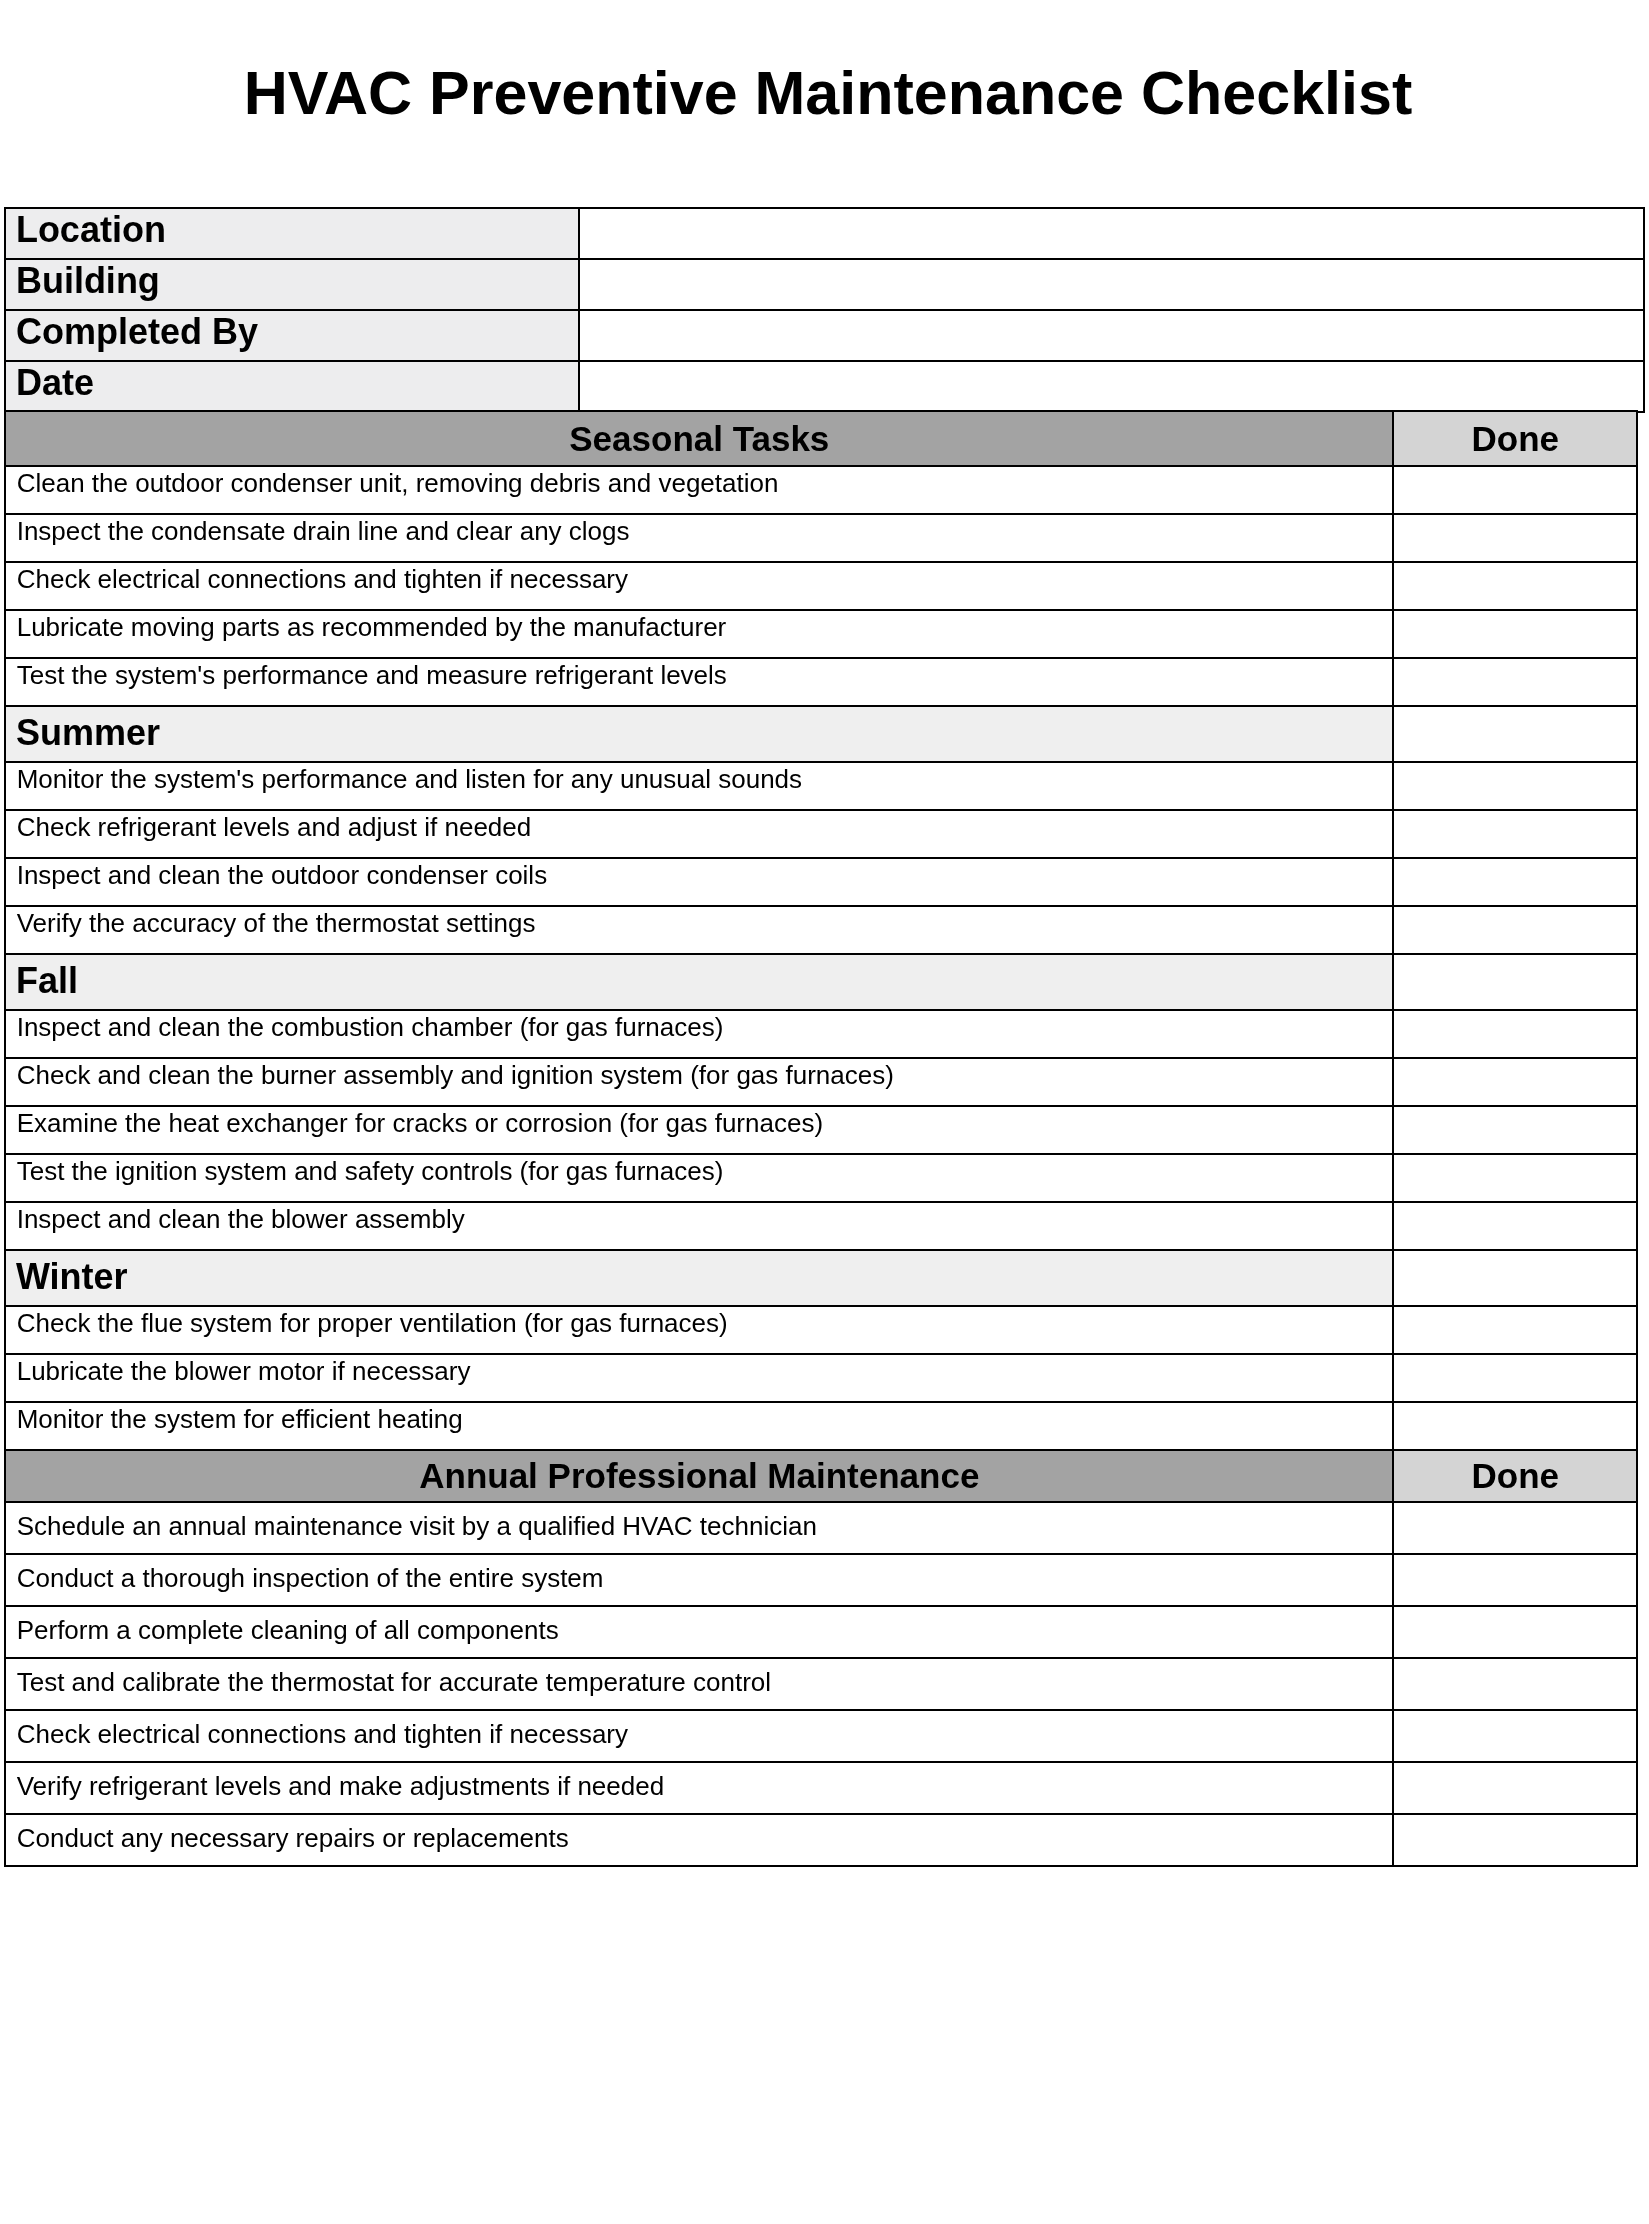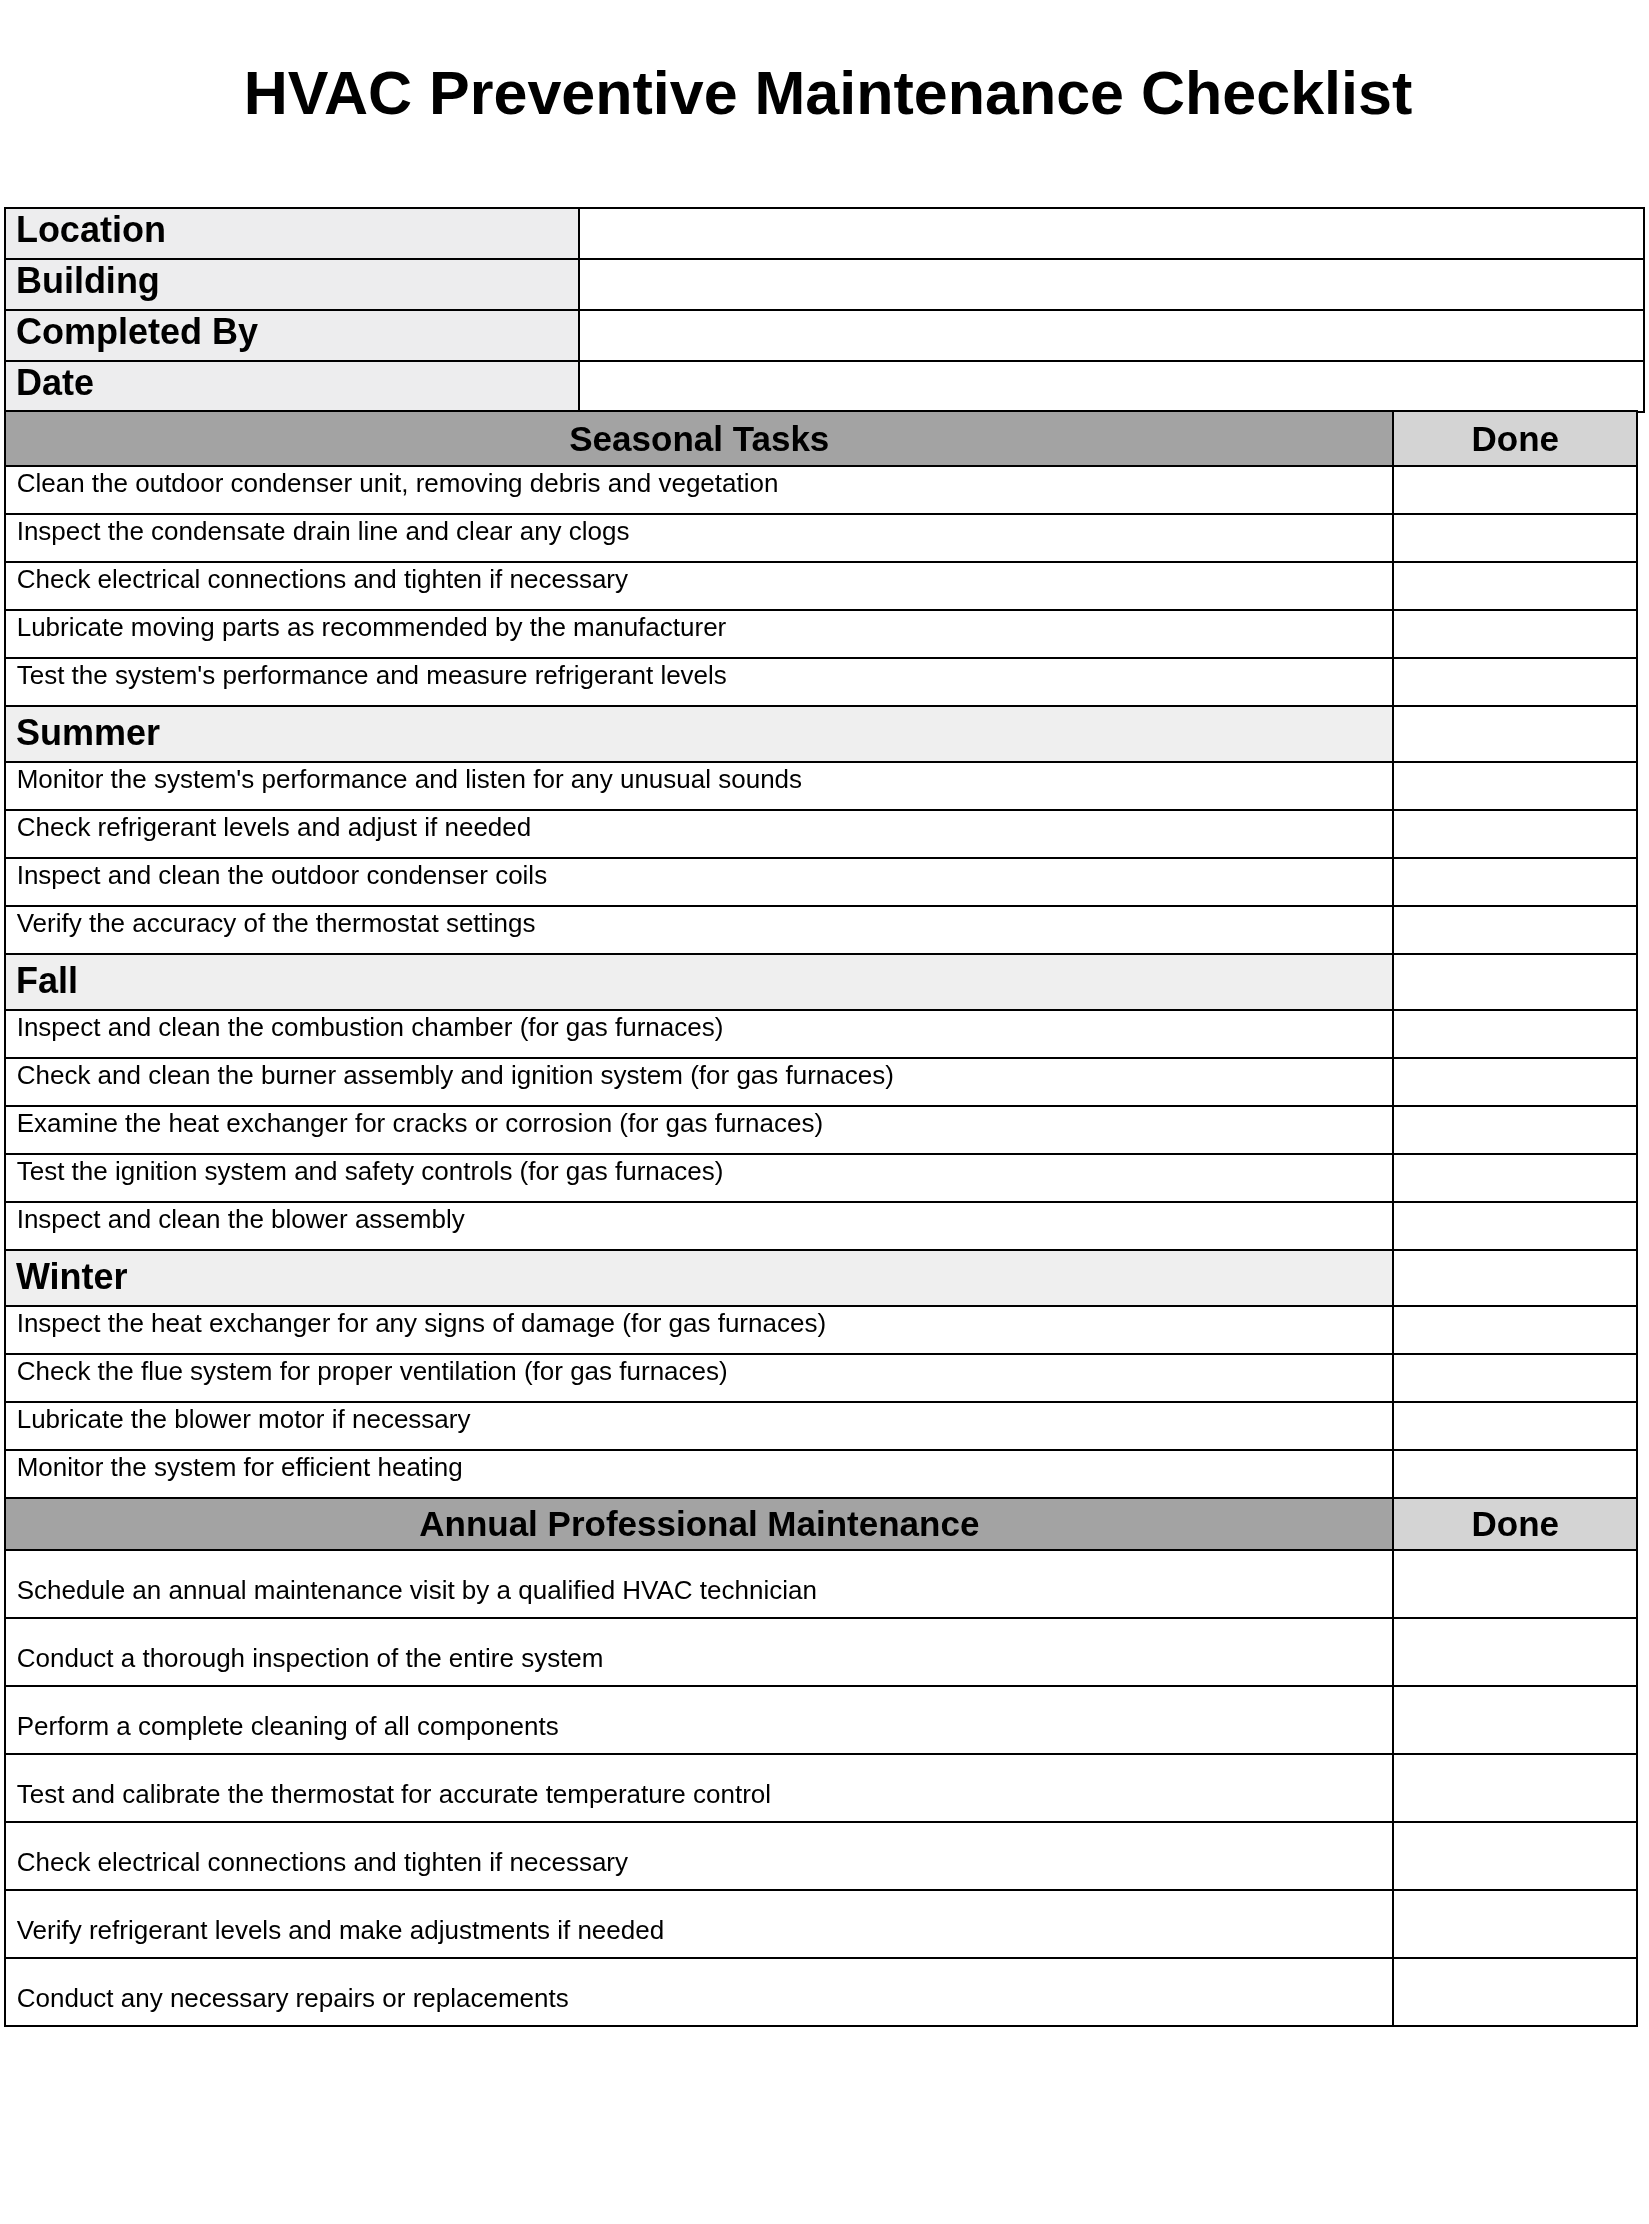--- a/index.html
+++ b/index.html
@@ -82,21 +82,21 @@
   }
   td.task {
     background: #ffffff;
     font-size: 26px;
     vertical-align: bottom;
     padding: 0 0 14px 10.4px;
     height: 48px;
   }
   tr.apm-header td.sec-header { height: 52px; }
   tr.apm-row td.task {
-    height: 68px;
+    height: 52px;
     padding-bottom: 11.3px;
   }
   td.done-cell, td.sub-done {
     background: #ffffff;
   }
 </style>
 </head>
 <body>
 
 <h1 class="doc-title">HVAC Preventive Maintenance Checklist</h1>
@@ -198,24 +198,20 @@
       </tr>
       <tr class="">
         <td class="task">Inspect and clean the blower assembly</td>
         <td class="done-cell"></td>
       </tr>
       <tr>
         <td class="subheader">Winter</td>
         <td class="sub-done"></td>
       </tr>
       <tr class="">
-        <td class="task">Inspect the heat exchanger for any signs of damage (for gas furnaces)</td>
-        <td class="done-cell"></td>
-      </tr>
-      <tr class="">
         <td class="task">Check the flue system for proper ventilation (for gas furnaces)</td>
         <td class="done-cell"></td>
       </tr>
       <tr class="">
         <td class="task">Lubricate the blower motor if necessary</td>
         <td class="done-cell"></td>
       </tr>
       <tr class="">
         <td class="task">Monitor the system for efficient heating</td>
         <td class="done-cell"></td>

